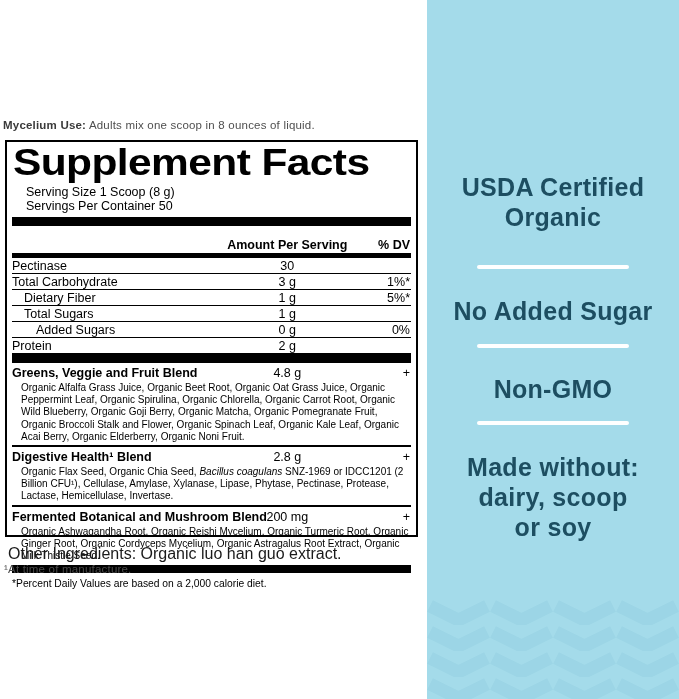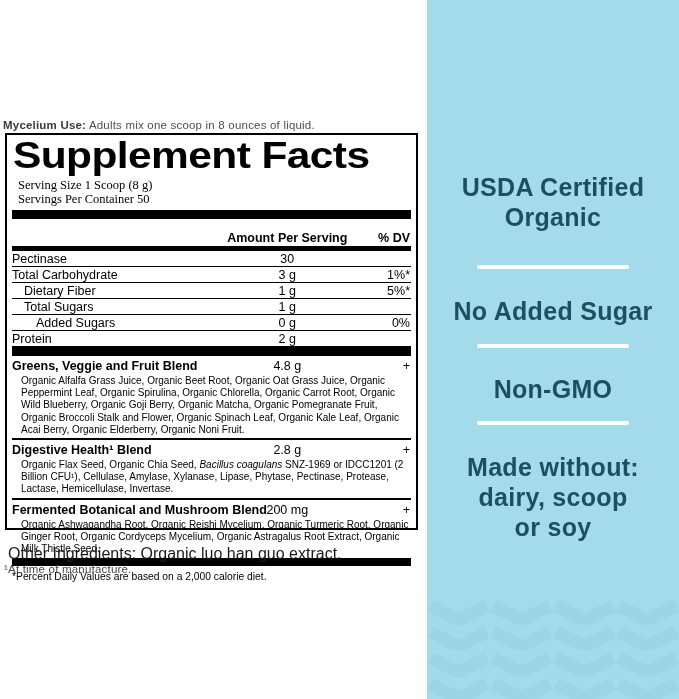--- a/index.html
+++ b/index.html
@@ -15,31 +15,31 @@
   
   .left-panel { position:absolute; left:0; top:0; width:427px; height:699px; background:#fff; }
 
   .suggested-use {
     position:absolute; left:3px; top:119px; width:415px;
     font-size:11.5px; color:#4f4f4f; letter-spacing:0.2px;
   }
   .su-label { font-weight:bold; color:#3a3a3a; }
 
   .sf-box {
-    position:absolute; left:5px; top:133px; width:413px; height:397px;
+    position:absolute; left:5px; top:140px; width:413px; height:397px;
     border:2px solid #000; box-sizing:border-box;
     padding:0 5px; background:#fff; color:#000;
   }
   .sf-title {
     font-size:36px; font-weight:bold; line-height:38px;
     letter-spacing:-0.5px; margin:2px 0 3px 1px;
     transform:scaleX(1.18); transform-origin:left center;
     white-space:nowrap;
   }
-  .sf-serving { font-size:12.5px; line-height:14px; margin-left:6px;font-family:Liberation Serif, serif; }
+  .sf-serving { font-size:12.5px; line-height:14px; margin-left:14px; }
 
   .bar { background:#000; width:100%; }
   .bar-1 { height:9px;  margin-top:4px; }
   .bar-mid { height:5px; }
   .bar-2 { height:10px; }
   .bar-3 { height:8px; margin-top:3px; }
   .blend-sep { height:2px; background:#000; margin-top:2px; }
 
   .sf-colhead { position:relative; height:15px; padding-top:12px; font-size:12.5px; font-weight:bold; }
   .col-amount { position:absolute; left:69%; transform:translateX(-50%); white-space:nowrap; }

